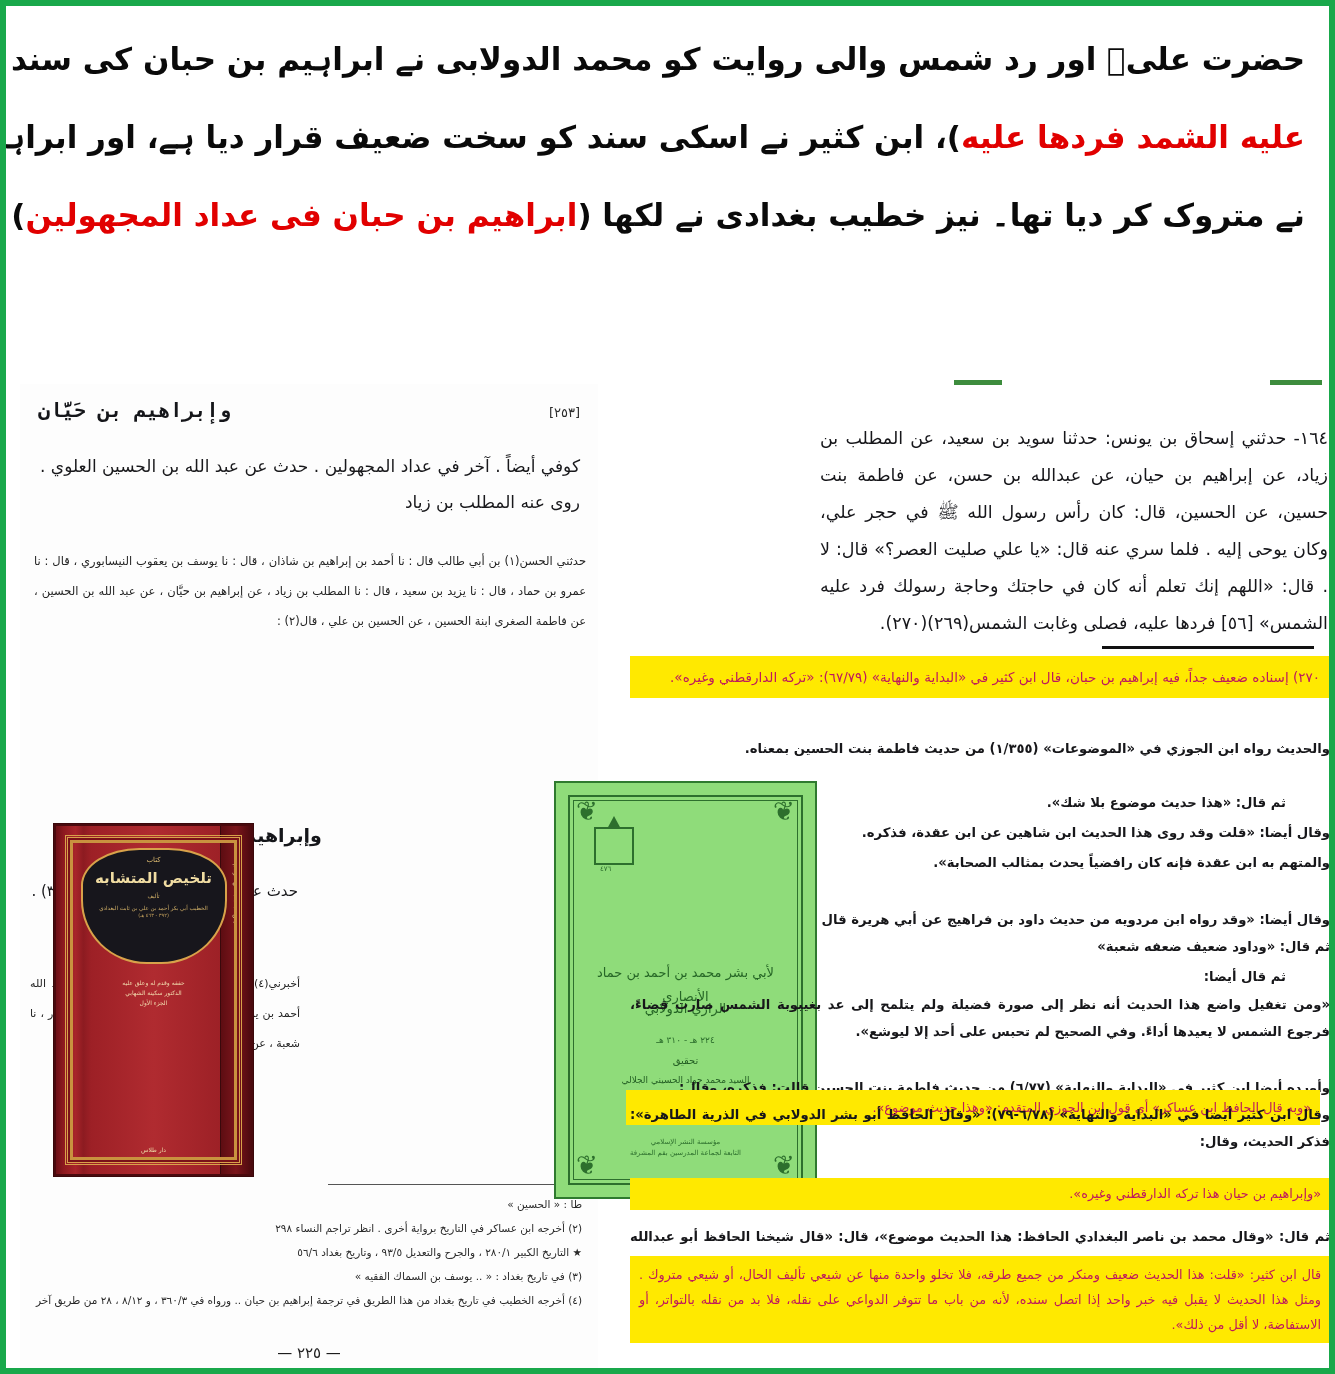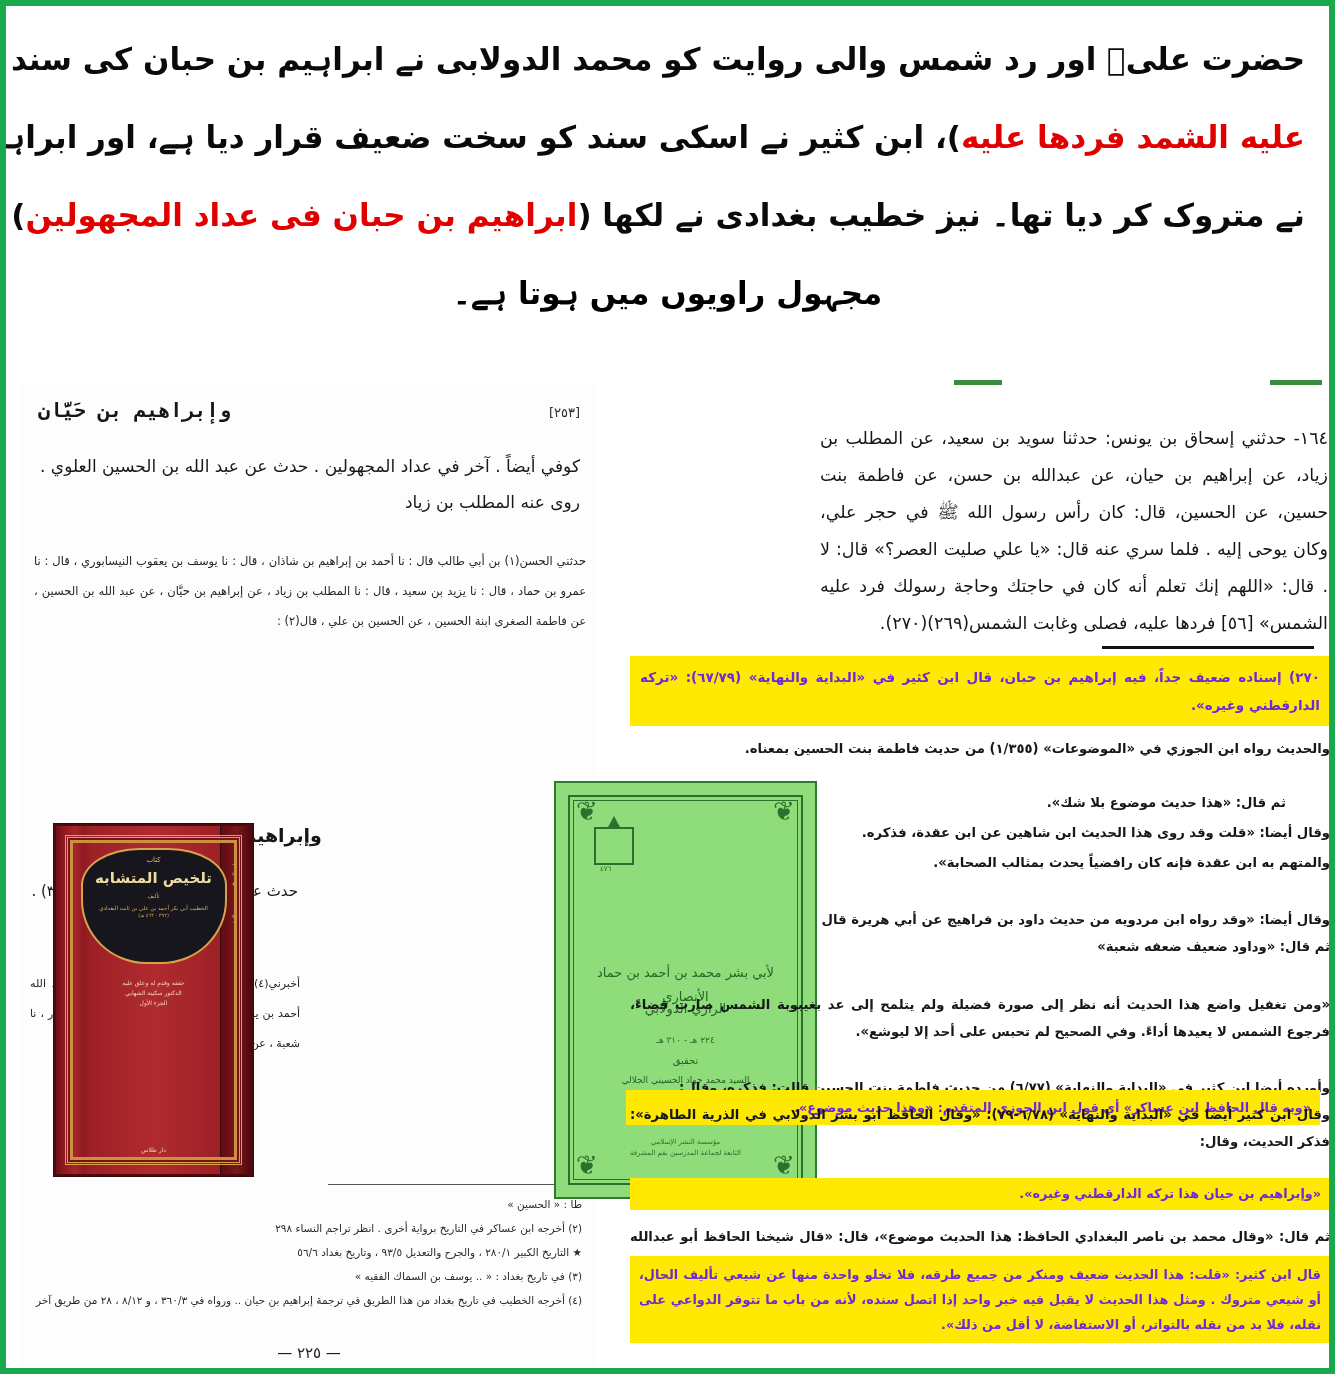--- a/index.html
+++ b/index.html
@@ -410,22 +410,22 @@
     position: absolute;
     top: 268px;
     right: 18px;
     width: 212px;
     border-top: 3px solid #111;
   }
   .hl {
     position: absolute;
     background: #ffe900;
     box-sizing: border-box;
-    color: #6d28d9;
-    font-weight: 700;
+    color: #be185d;
+    font-weight: 400;
     direction: rtl;
     text-align: justify;
   }
   .hl-1 {
     top: 278px;
     right: 2px;
     width: 700px;
     padding: 7px 10px;
     font-size: 13.5px;
     line-height: 28px;
@@ -478,21 +478,20 @@
 </style>
 </head>
 <body>
 
 <div id="page">
 
   <div class="header-block">
     <div class="urdu-line l1"><span class="blk">حضرت علیؓ اور رد شمس والی روایت کو محمد الدولابی نے ابراہیم بن حبان کی سند سے روایت کیا کہ (</span></div>
     <div class="urdu-line l2"><span class="red">علیه الشمد فردها علیه</span><span class="blk">)، ابن کثیر نے اسکی سند کو سخت ضعیف قرار دیا ہے، اور ابراہیم بن حبان کو امام دارقطنی</span></div>
     <div class="urdu-line l3"><span class="blk">نے متروک کر دیا تھا۔ نیز خطیب بغدادی نے لکھا (</span><span class="red">ابراهیم بن حبان فى عداد المجهولین</span><span class="blk">) اسکا شمار</span></div>
-    <div class="urdu-line l4">مجہول راویوں میں ہوتا ہے۔</div>
   </div>
 
   <div class="left-page">
 
     <div class="lp-headrow">
       <span class="lp-title">وإبراهيم بن حَيَّان</span>
       <span class="lp-folio">[٢٥٣]</span>
     </div>
 
     <div class="lp-body">كوفي أيضاً . آخر في عداد المجهولين . حدث عن عبد الله بن الحسين العلوي . روى عنه المطلب بن زياد</div>
@@ -571,20 +570,21 @@
     <div class="rc-rule"></div>
 
     <div class="hl hl-1">٢٧٠) إسناده ضعيف جداً، فيه إبراهيم بن حبان، قال ابن كثير في «البداية والنهاية» (٦٧/٧٩): «تركه الدارقطني وغيره».</div>
 
     <div class="rc-para rc-p1">والحديث رواه ابن الجوزي في «الموضوعات» (١/٣٥٥) من حديث فاطمة بنت الحسين بمعناه.</div>
     <div class="rc-para rc-p2 rc-indent">ثم قال: «هذا حديث موضوع بلا شك».</div>
     <div class="rc-para rc-p3">وقال أيضا: «قلت وقد روى هذا الحديث ابن شاهين عن ابن عقدة، فذكره.</div>
     <div class="rc-para rc-p4">والمتهم به ابن عقدة فإنه كان رافضياً يحدث بمثالب الصحابة».</div>
     <div class="rc-para rc-p5">وقال أيضا: «وقد رواه ابن مردويه من حديث داود بن فراهيج عن أبي هريرة قال</div>
     <div class="rc-para rc-p6">ثم قال: «وداود ضعيف ضعفه شعبة»</div>
+    <div class="rc-para rc-p7 rc-indent">ثم قال أيضا:</div>
     <div class="rc-para rc-p8">«ومن تغفيل واضع هذا الحديث أنه نظر إلى صورة فضيلة ولم يتلمح إلى عد بغيبوبة الشمس صارت قضاءً، فرجوع الشمس لا يعيدها أداءً. وفي الصحيح لم تحبس على أحد إلا ليوشع».</div>
     <div class="rc-para rc-p9">وأورده أيضا ابن كثير في «البداية والنهاية» (٦/٧٧) من حديث فاطمة بنت الحسين قالت: فذكره، وقال:</div>
 
     <div class="hl hl-2">«وبه قال الحافظ ابن عساكر» أي قول ابن الجوزي المتقدم: «وهذا حديث موضوع».</div>
     <div class="rc-para rc-p10">وقال ابن كثير أيضا في «البداية والنهاية» (٦/٧٨-٧٩): «وقال الحافظ أبو بشر الدولابي في الذرية الطاهرة»: فذكر الحديث، وقال:</div>
     <div class="hl hl-3">«وإبراهيم بن حيان هذا تركه الدارقطني وغيره».</div>
     <div class="rc-para" style="top:846px">ثم قال: «وقال محمد بن ناصر البغدادي الحافظ: هذا الحديث موضوع»، قال: «قال شيخنا الحافظ أبو عبدالله الذهبي: وصدق ابن ناصر».</div>
     <div class="hl hl-4">قال ابن كثير: «قلت: هذا الحديث ضعيف ومنكر من جميع طرقه، فلا تخلو واحدة منها عن شيعي تأليف الحال، أو شيعي متروك . ومثل هذا الحديث لا يقبل فيه خبر واحد إذا اتصل سنده، لأنه من باب ما تتوفر الدواعي على نقله، فلا بد من نقله بالتواتر، أو الاستفاضة، لا أقل من ذلك».</div>
   </div>
 

